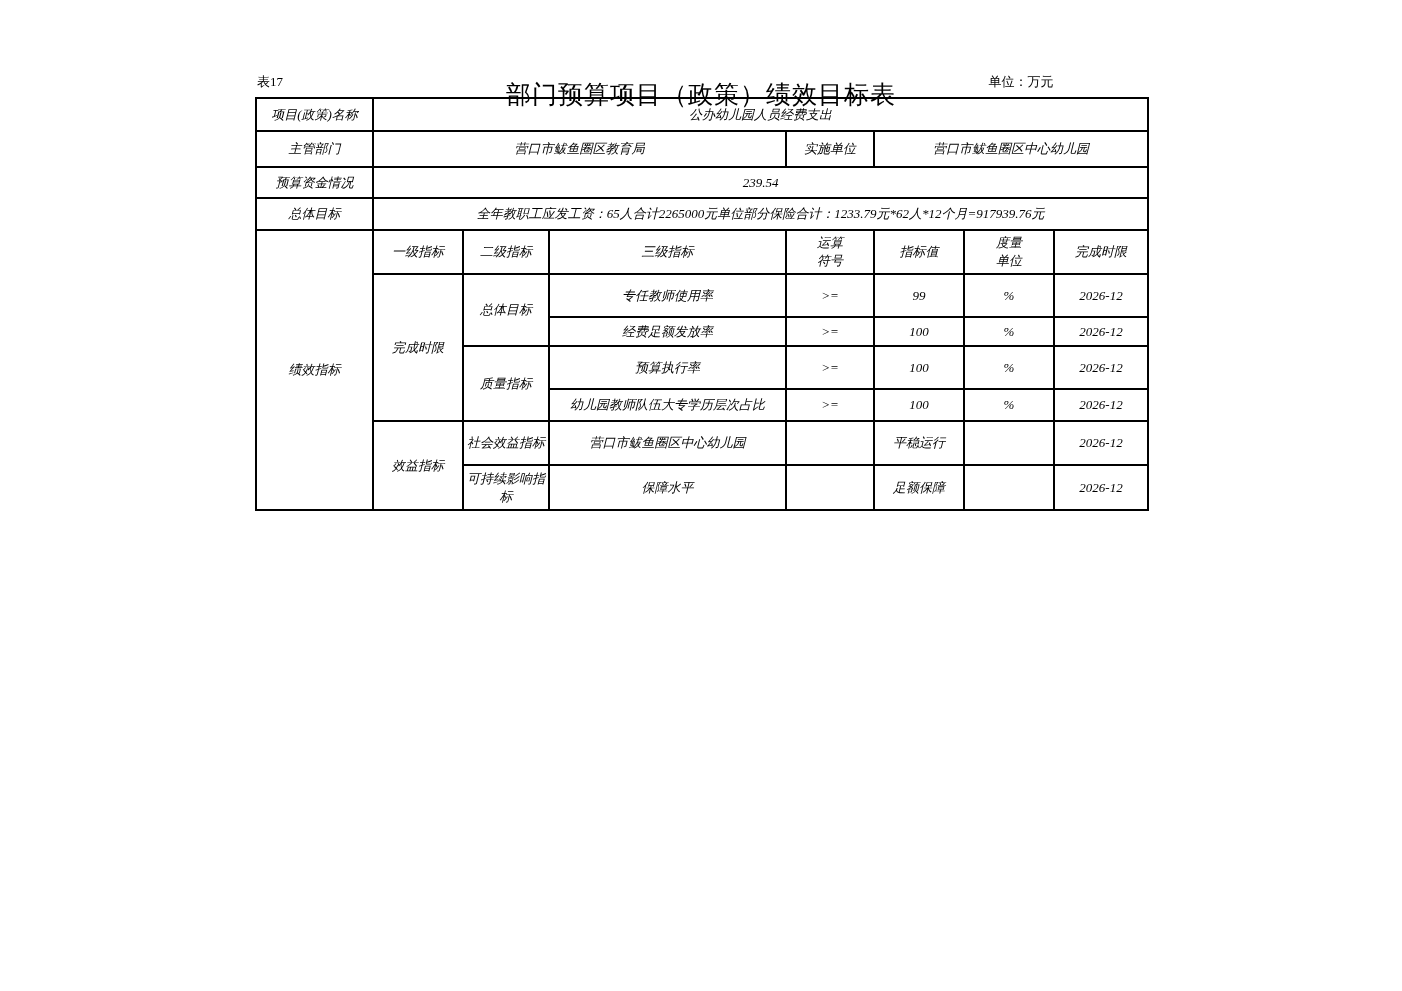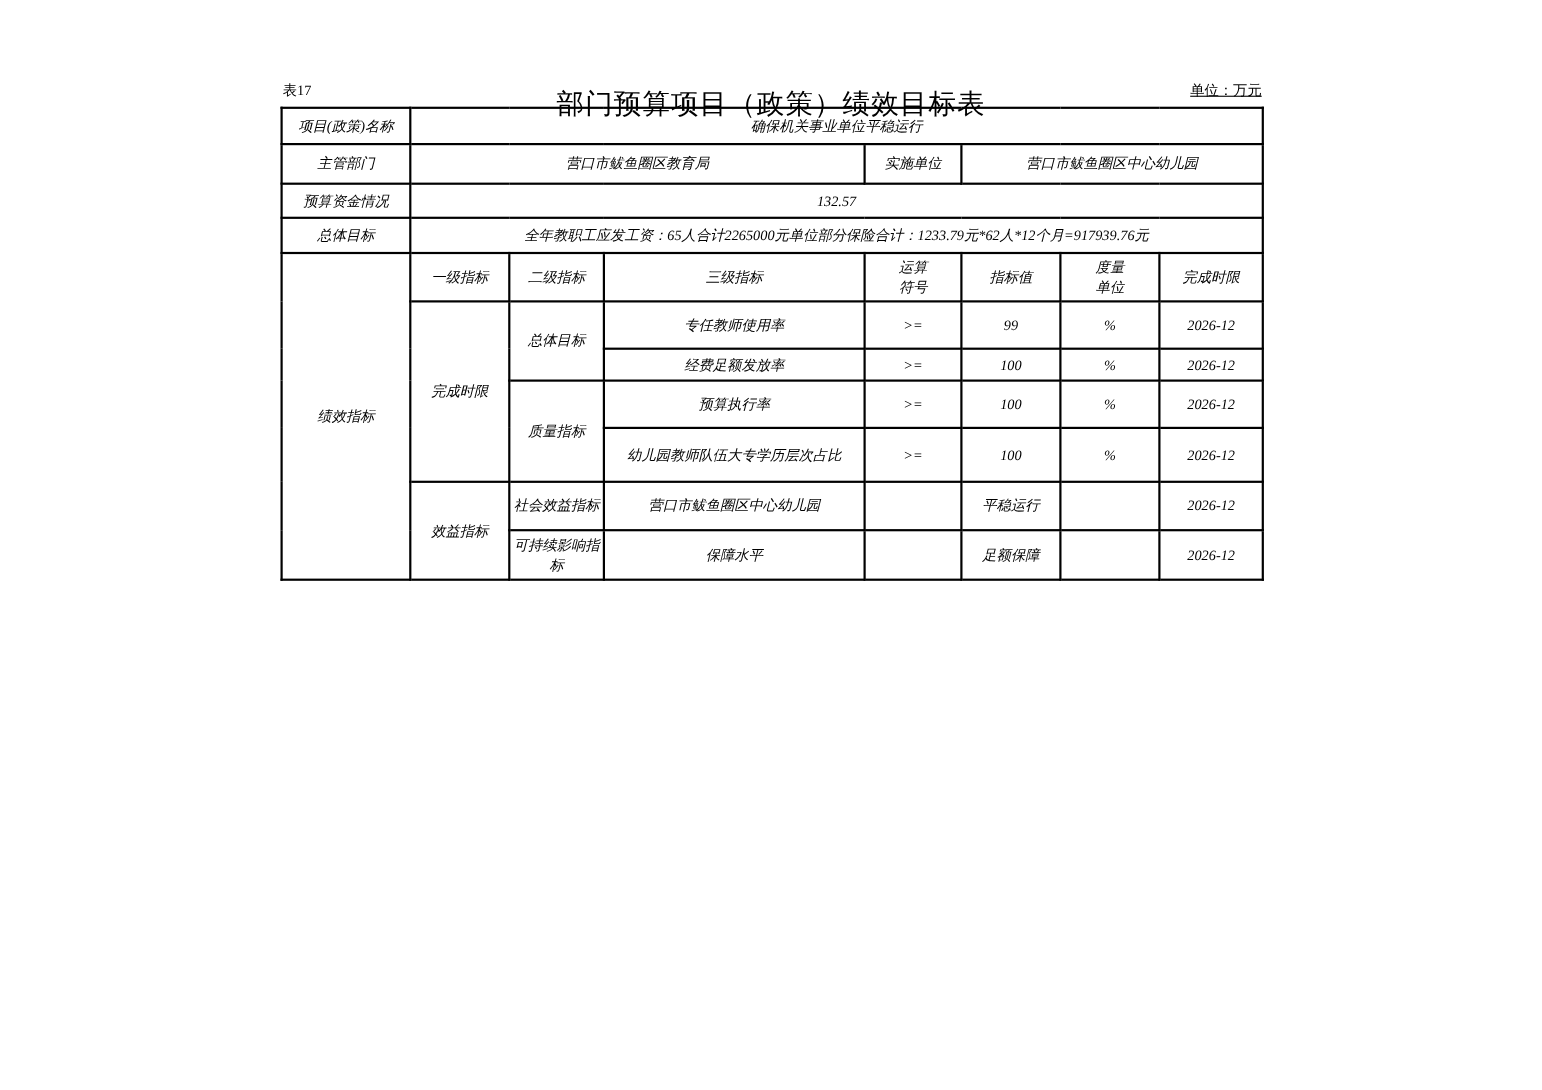--- a/index.html
+++ b/index.html
@@ -21,23 +21,22 @@
     margin-top: 48px;
   }
   .table-no {
     position: absolute;
     left: 257px; top: 73px;
     font-size: 13px;
   }
   .unit-note {
     position: absolute;
     left: 895px; top: 73px; width: 252px;
-    text-align: right;
+    text-align: center;
     font-size: 13px;
-    text-decoration: underline;
   }
   table.main {
     position: absolute;
     left: 255px; top: 97px;
     width: 892px;
     border-collapse: collapse;
     table-layout: fixed;
     font-style: italic;
   }
   table.main td, table.main th {
@@ -67,31 +66,31 @@
       <col style="width:86px">
       <col style="width:237px">
     <col style="width:88px">
       <col style="width:90px">
       <col style="width:90px">
       <col style="width:94px">
   </colgroup>
   <tbody>
     <tr style="height:33px">
       <td>项目(政策)名称</td>
-      <td colspan="7">确保机关事业单位平稳运行</td>
+      <td colspan="7">公办幼儿园人员经费支出</td>
     </tr>
     <tr style="height:36px">
       <td>主管部门</td>
       <td colspan="3">营口市鲅鱼圈区教育局</td>
       <td>实施单位</td>
       <td colspan="3">营口市鲅鱼圈区中心幼儿园</td>
     </tr>
     <tr style="height:31px">
       <td>预算资金情况</td>
-      <td colspan="7" class="right-align">132.57</td>
+      <td colspan="7" class="right-align">239.54</td>
     </tr>
     <tr style="height:32px">
       <td>总体目标</td>
       <td colspan="7" class="left-align">全年教职工应发工资：65人合计2265000元单位部分保险合计：1233.79元*62人*12个月=917939.76元</td>
     </tr>
     <tr style="height:44px">
       <td rowspan="7">绩效指标</td>
       <th>一级指标</th>
       <th>二级指标</th>
       <th>三级指标</th>
@@ -119,21 +118,21 @@
       <td>2026-12</td>
     </tr>
     <tr style="height:43px">
       <td rowspan="2">质量指标</td>
       <td>预算执行率</td>
       <td>&gt;=</td>
       <td>100</td>
       <td>%</td>
       <td>2026-12</td>
     </tr>
-    <tr style="height:49px">
+    <tr style="height:32px">
       <td>幼儿园教师队伍大专学历层次占比</td>
       <td>&gt;=</td>
       <td>100</td>
       <td>%</td>
       <td>2026-12</td>
     </tr>
     <tr style="height:44px">
       <td rowspan="2">效益指标</td>
       <td>社会效益指标</td>
       <td>营口市鲅鱼圈区中心幼儿园</td>

